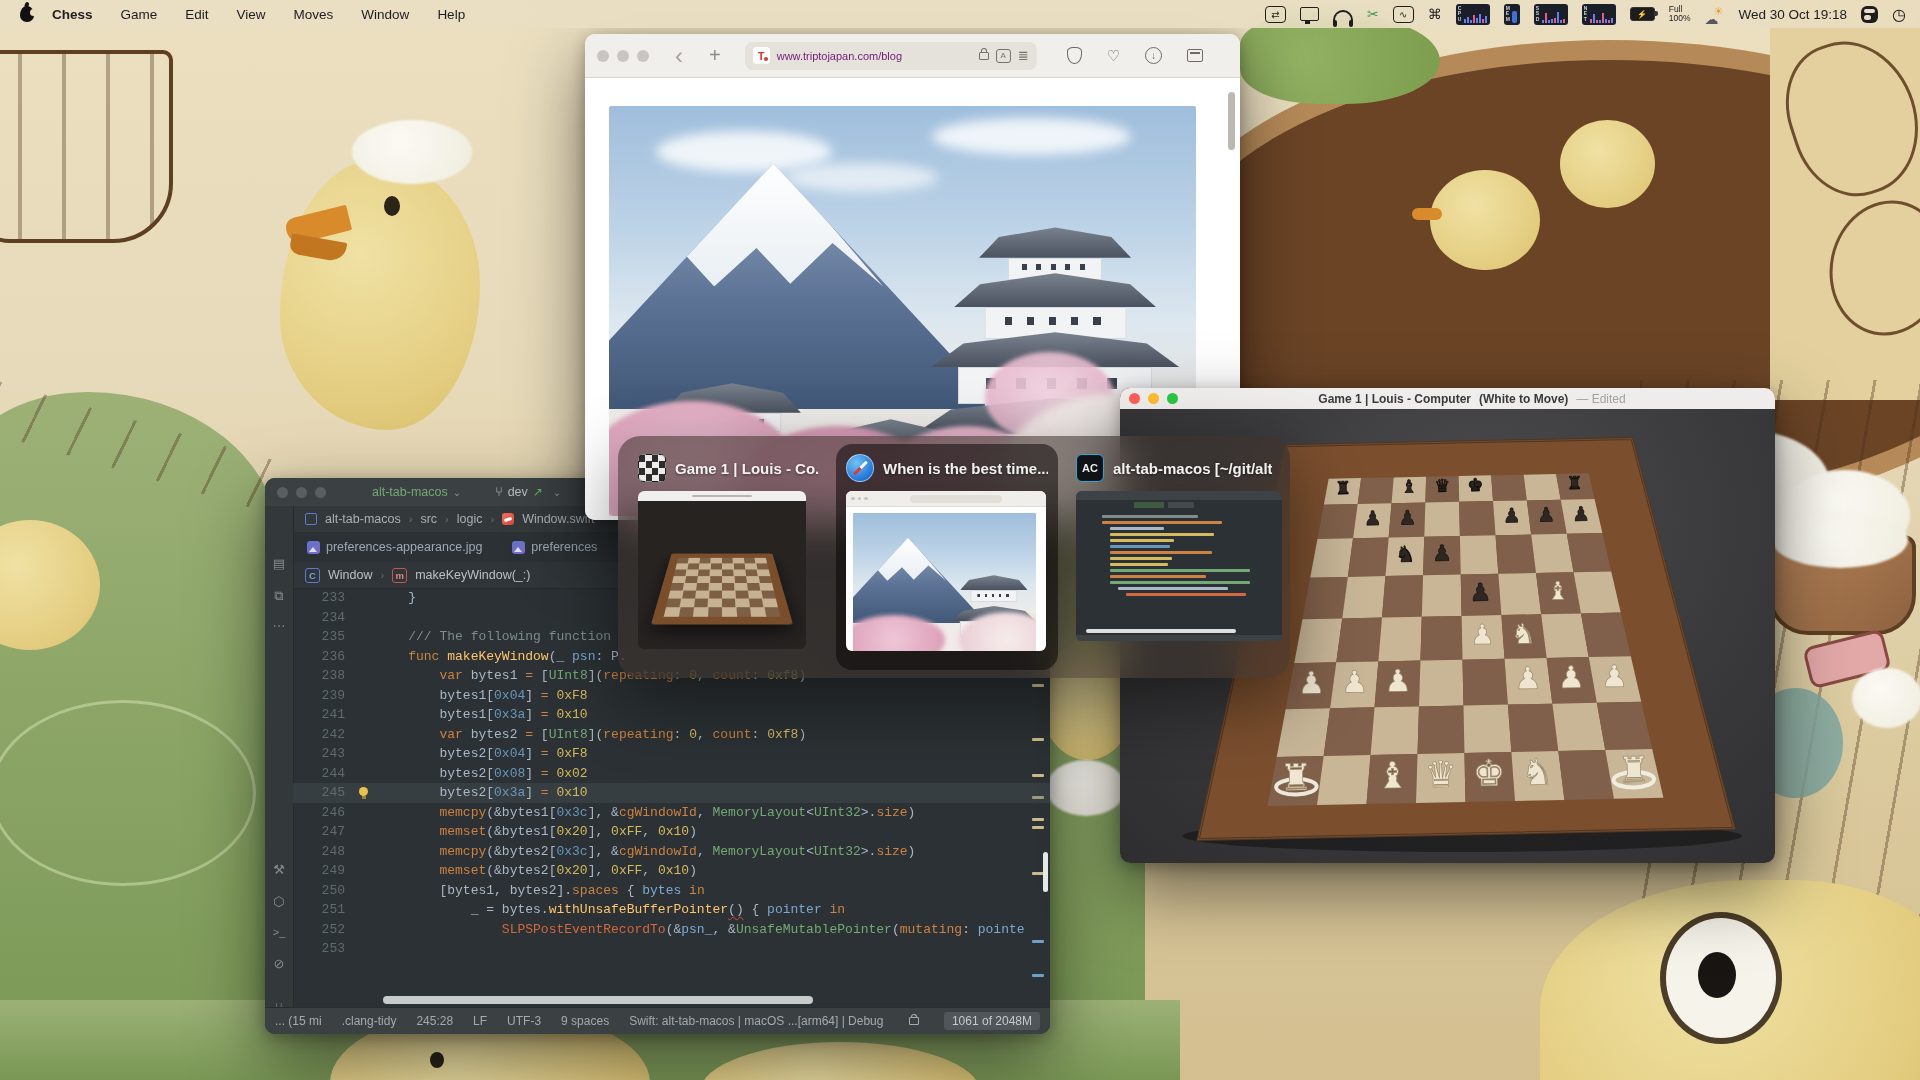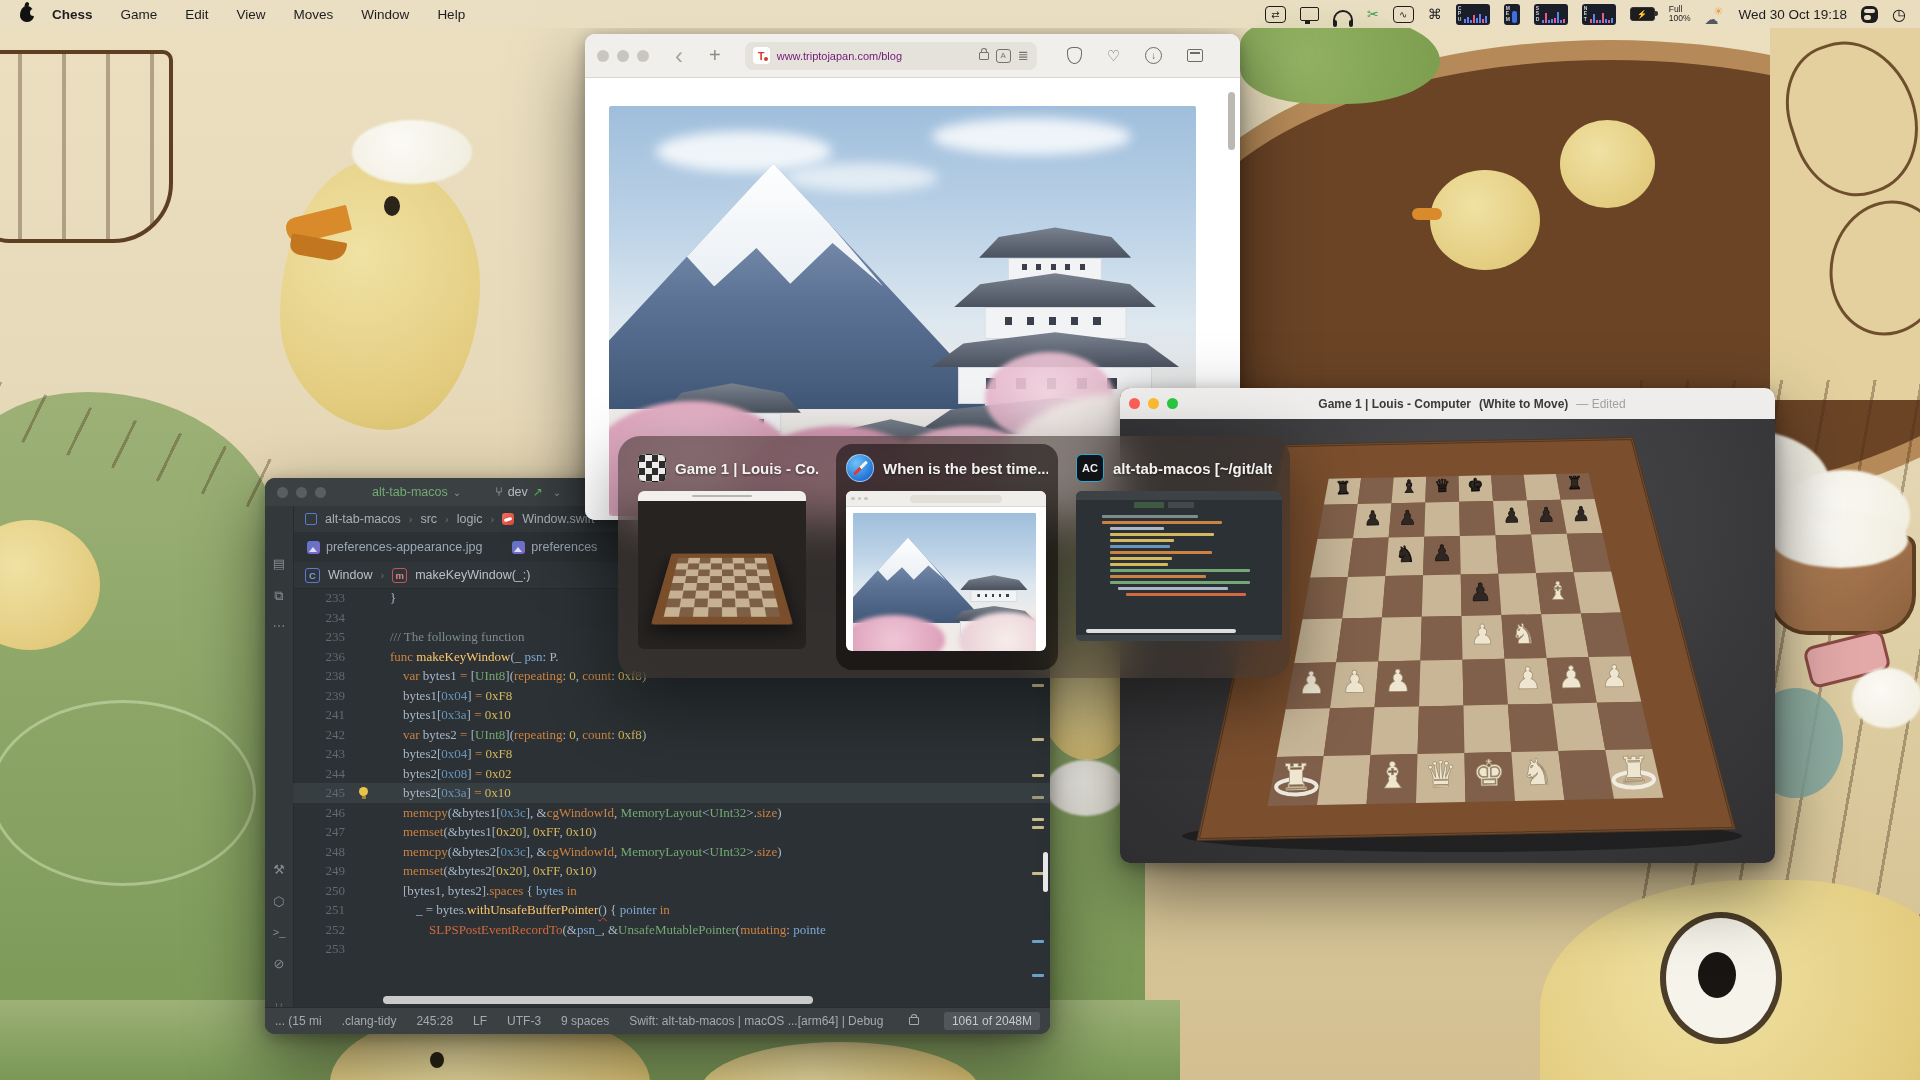--- a/index.html
+++ b/index.html
@@ -109,42 +109,42 @@
   .imgicon{width:13px;height:13px;border-radius:3px;background:linear-gradient(135deg,#5F74C9,#7E6BC9);display:inline-block;position:relative;}
   .imgicon::after{content:"";position:absolute;left:2px;bottom:2px;border-left:4px solid transparent;border-right:4px solid transparent;border-bottom:5px solid #DCE2F5;}
   .edtab{display:flex;align-items:center;gap:6px;}
   #ed-crumb2{position:absolute;left:28px;top:84px;right:0;height:26px;background:#2F3538;border-bottom:1px solid #272B2D;display:flex;align-items:center;gap:8px;padding:0 12px;font-size:12.5px;color:#B8C1C7;}
   .badge{width:13px;height:13px;border-radius:3px;font-size:9.5px;display:flex;align-items:center;justify-content:center;font-weight:700;}
   .badge.c{border:1.4px solid #5B7BD0;color:#7E9BE0;}
   .badge.m{border:1.4px solid #C75450;color:#D98784;}
   #ed-crumb2 .right-ic{margin-left:auto;margin-right:14px;color:#7a8287;font-size:11px;letter-spacing:6px;}
   #ed-rail{position:absolute;left:0;top:28px;width:28px;bottom:26px;background:#33383B;border-right:1px solid #272B2D;color:#848D92;}
   #ed-rail .ric{position:absolute;left:0;width:28px;text-align:center;font-size:13px;}
-  #code{position:absolute;left:28px;top:110px;right:0;bottom:40px;overflow:hidden;font-family:Liberation Serif, serif;font-size:13px;}
+  #code{position:absolute;left:28px;top:110px;right:0;bottom:40px;overflow:hidden;font-family:Liberation Mono, monospace;font-size:13px;}
   .cl{display:flex;height:19.5px;line-height:19.5px;position:relative;}
   .cl.hl{background:rgba(76,88,95,.35);}
   .ln{width:52px;text-align:right;color:#5F6B70;flex:0 0 52px;padding-right:6px;}
   .lt{white-space:pre;padding-left:26px;}
   .bulb{position:absolute;left:66px;top:4px;width:9px;height:9px;border-radius:50%;background:#E8C44A;}
   .bulb::after{content:"";position:absolute;left:2.5px;bottom:-3px;width:4px;height:3px;background:#9a8433;}
   .p{color:#A9B7C6;} .k{color:#CC8242;} .f{color:#FFC66D;} .c{color:#7F8C8C;}
   .n{color:#6897BB;} .y{color:#D5B95E;} .t{color:#74A874;} .o{color:#CC8242;}
   .r{color:#D2693F;} .b{color:#7EA8D4;} .m{color:#FFC66D;}
   .e{color:#A9B7C6;text-decoration:underline wavy #CF4C3F 1px;text-underline-offset:3px;}
   .mark{position:absolute;right:6px;width:12px;height:3px;background:#C9BC8A;border-radius:1px;}
   .vthumb{position:absolute;right:2px;width:5px;height:40px;border-radius:3px;background:#E8E8E8;}
   #hscroll{position:absolute;left:118px;bottom:30px;width:430px;height:8px;border-radius:4px;background:#C9CBCB;z-index:3;}
   #ed-status{position:absolute;left:0;bottom:0;right:0;height:26px;background:#3B4043;border-top:1px solid #2A2D2F;border-radius:0 0 10px 10px;display:flex;align-items:center;gap:20px;padding:0 10px;font-size:12px;color:#A3ABB0;}
   #ed-status .memb{margin-left:auto;background:#50565A;border-radius:3px;padding:2px 8px;color:#C4CBCF;}
   .slock{width:8px;height:6px;border:1.4px solid #A3ABB0;border-radius:1px;position:relative;margin-left:6px;}
   .slock::before{content:"";position:absolute;left:0.5px;top:-4px;width:4px;height:3px;border:1.4px solid #A3ABB0;border-bottom:none;border-radius:3px 3px 0 0;}
   
   #chesswin{left:1120px;top:388px;width:655px;height:475px;border-radius:10px;z-index:30;
     background:radial-gradient(ellipse at 55% 28%,#4B4B4D 0%,#39393B 55%,#2E2E30 100%);}
-  #ch-title{position:absolute;left:0;top:0;right:0;height:31px;background:#EFEDEB;border-radius:10px 10px 0 0;display:flex;align-items:center;padding:0 9px;font-size:12px;color:#3a3a3c;}
+  #ch-title{position:absolute;left:0;top:0;right:0;height:21px;background:#EFEDEB;border-radius:10px 10px 0 0;display:flex;align-items:center;padding:0 9px;font-size:12px;color:#3a3a3c;}
   #ch-title .dot{width:11px;height:11px;}
   #ch-title .ttl{margin:0 auto;font-weight:600;display:flex;gap:8px;align-items:center;}
   #ch-title .edited{color:#A3A19E;font-weight:400;}
   #boardsvg{position:absolute;left:62px;top:28px;}
   
   #switcher{left:618px;top:436px;width:672px;height:242px;border-radius:22px;z-index:40;
     background:rgba(58,48,44,.60);backdrop-filter:blur(24px) saturate(1.15);
     box-shadow:0 24px 70px rgba(0,0,0,.45);}
   .sw-item{position:absolute;top:8px;height:226px;border-radius:16px;padding:8px 10px;box-sizing:border-box;}
   .sw-item.selected{background:rgba(10,6,4,.52);}

